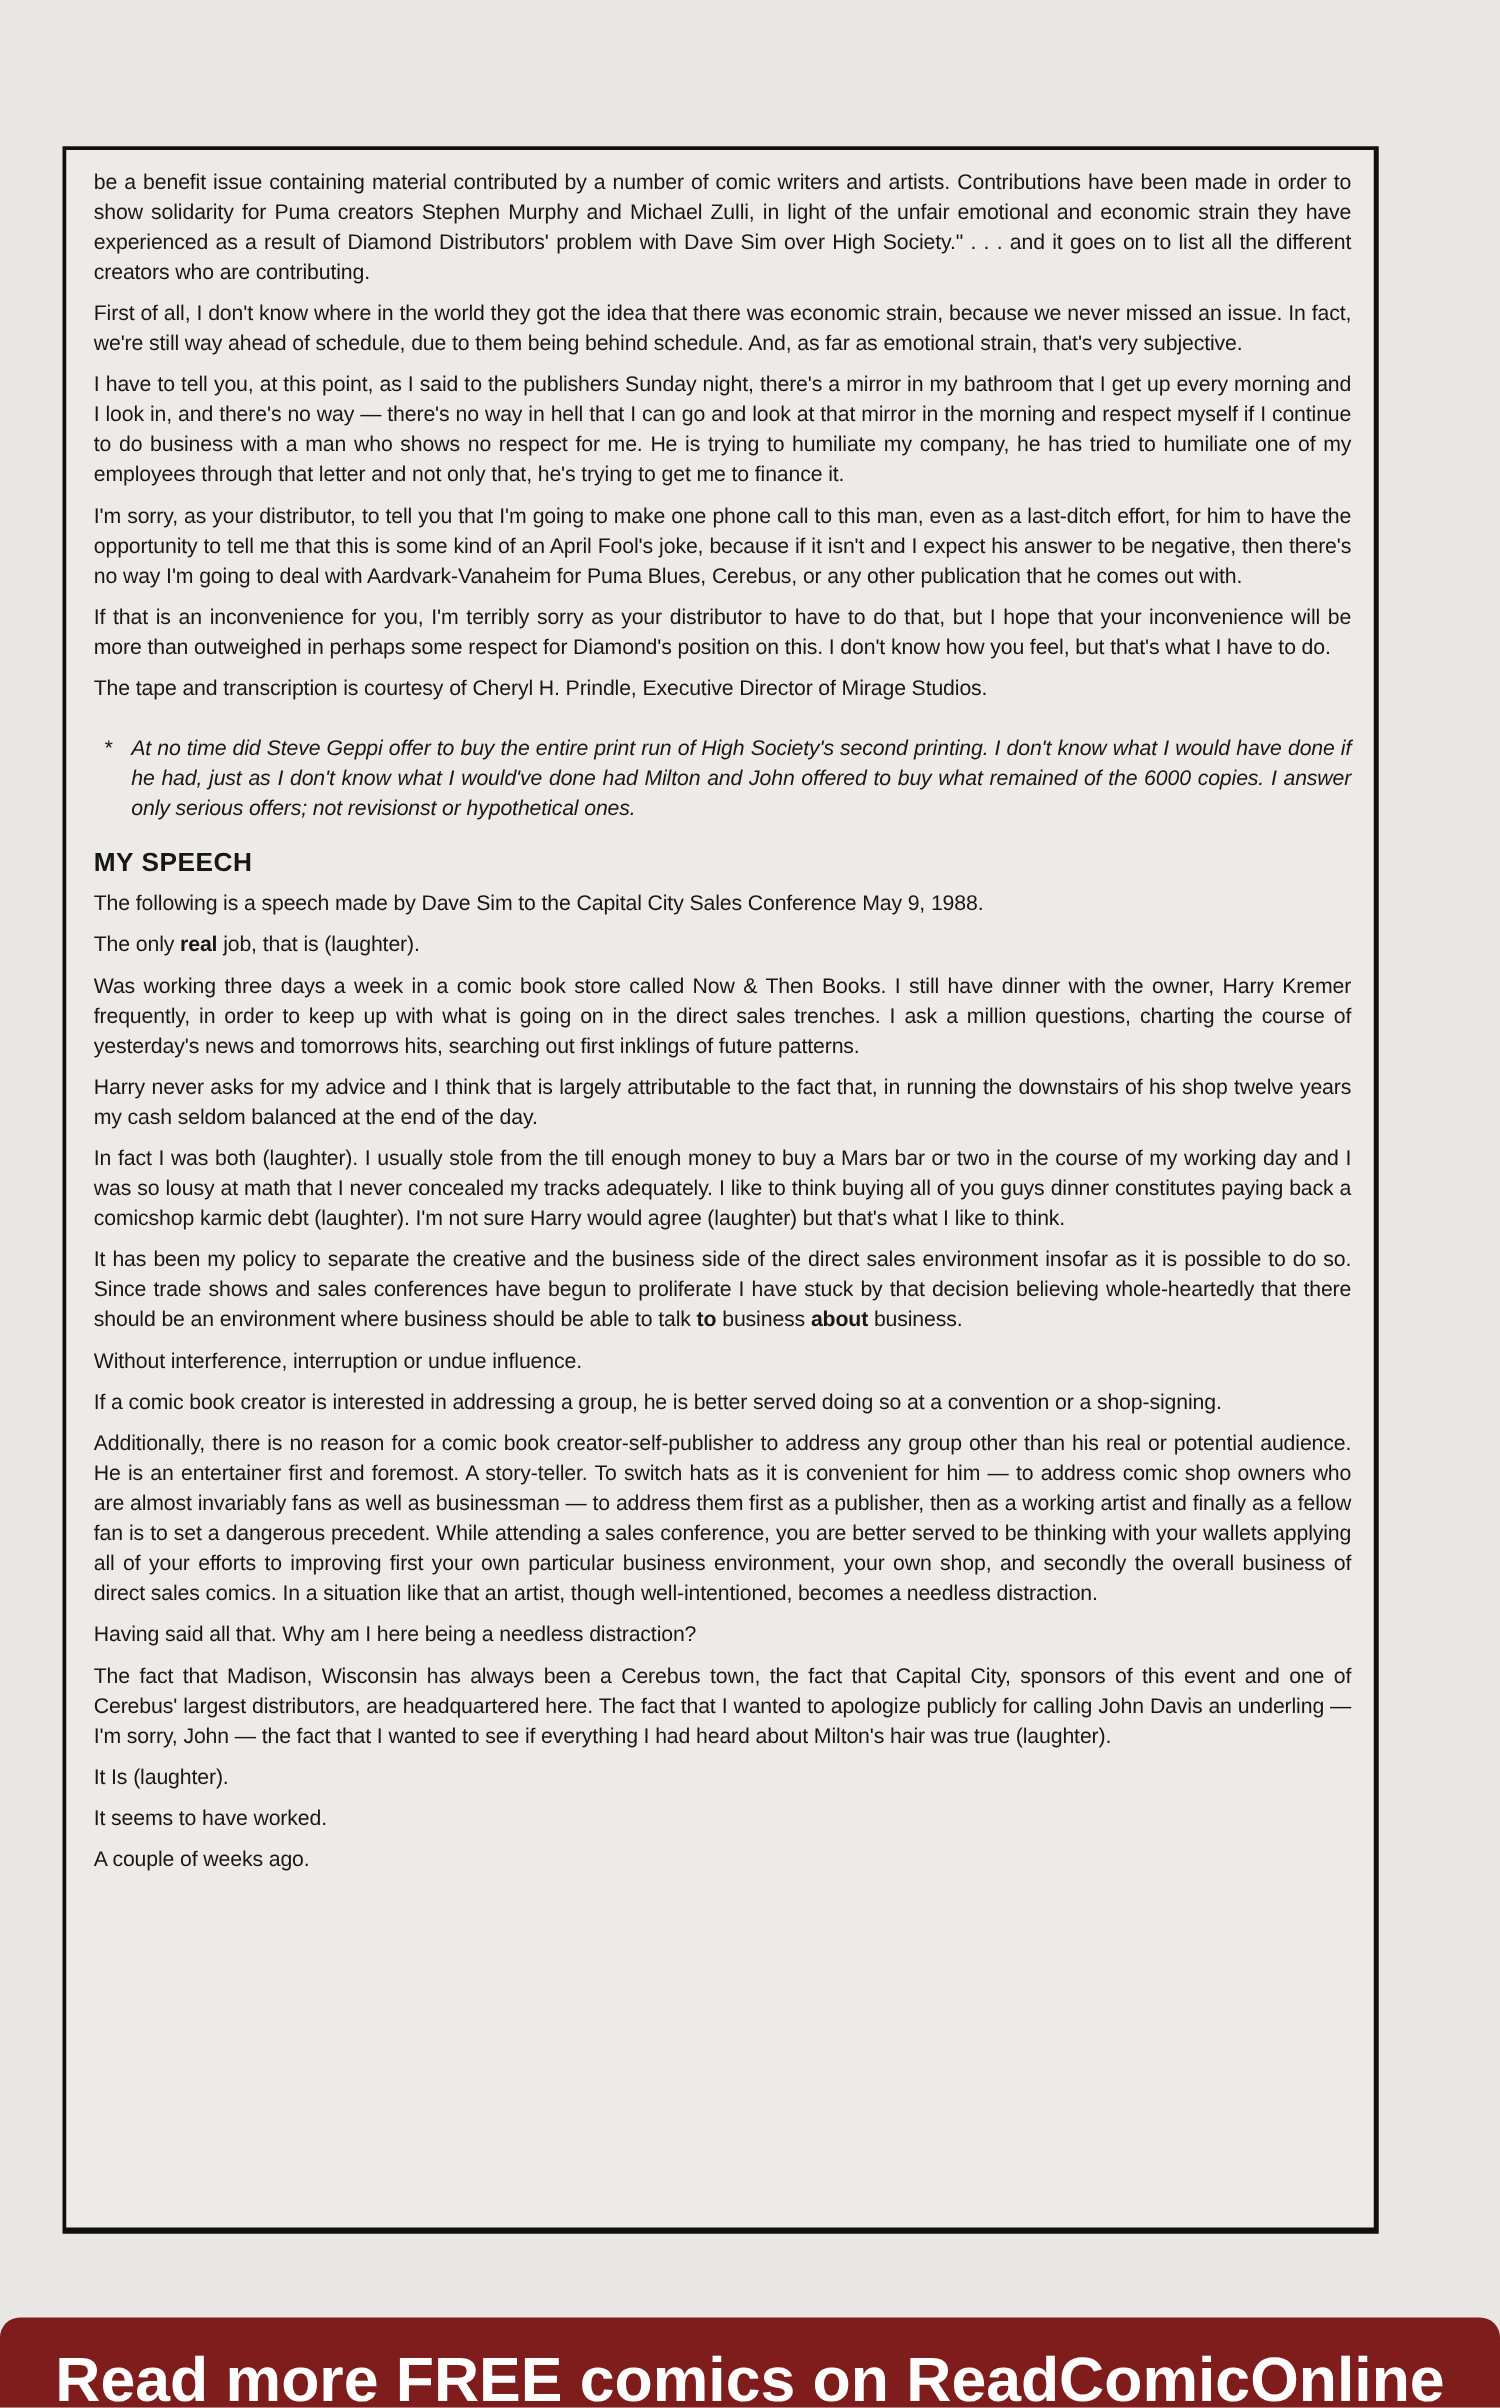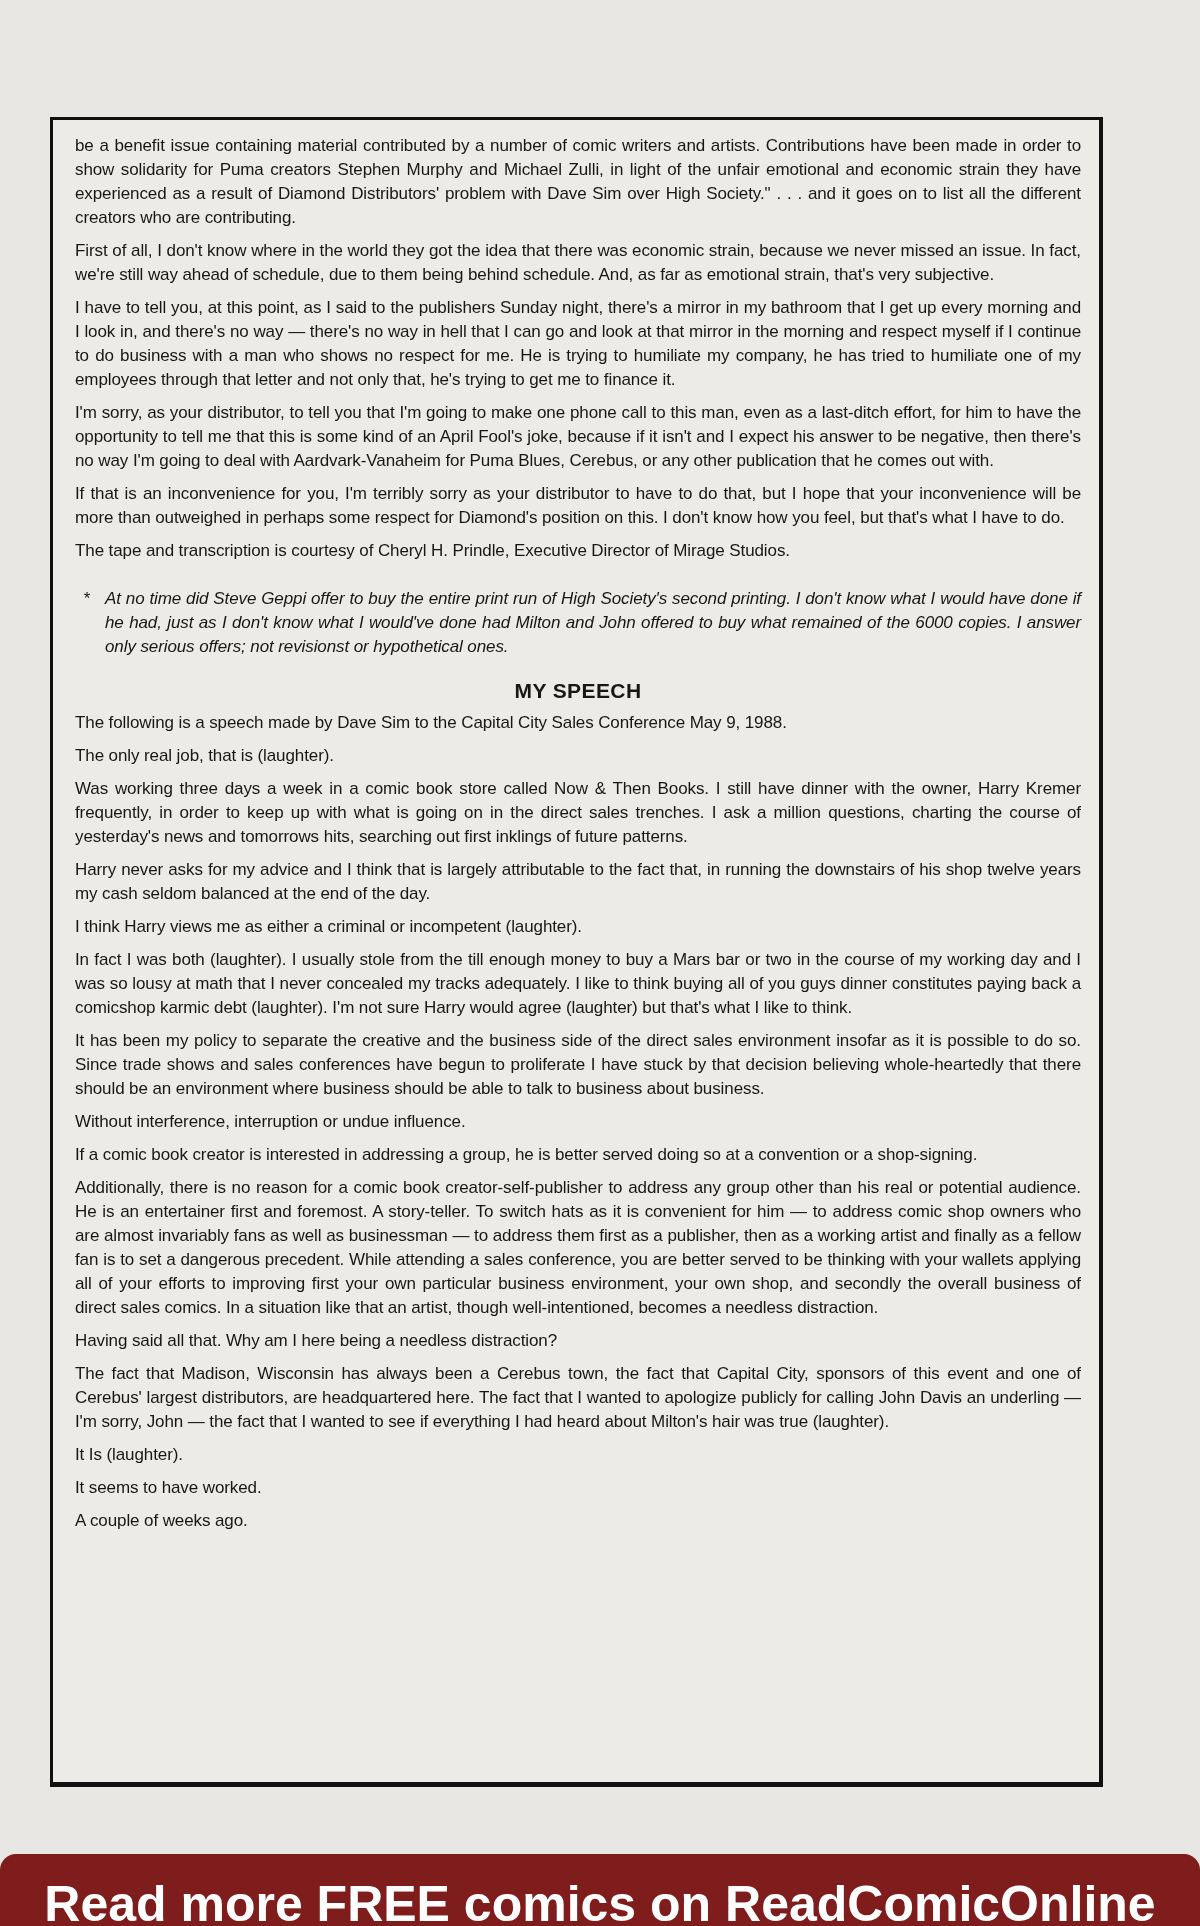--- a/index.html
+++ b/index.html
@@ -46,30 +46,30 @@
     padding-left: 30px;
     margin-top: 24px;
     margin-bottom: 20px;
   }
   .content-box p.footnote .marker {
     position: absolute;
     left: 8px;
     top: 0;
   }
   .content-box p.heading {
-    text-align: center;
+    text-align: left;
     font-weight: bold;
     font-size: 21px;
     letter-spacing: 0.4px;
     margin: 14px 0 8px 0;
   }
   .content-box p.lead {
     font-weight: normal;
   }
-  .b { font-weight: normal; }
+  .b { font-weight: bold; }
   .banner {
     position: absolute;
     left: 0;
     top: 1824px;
     width: 1200px;
     height: 102px;
     background: #000000;
     overflow: hidden;
   }
   .banner-text {
@@ -96,21 +96,20 @@
       <p class="body"><span>I have to tell you, at this point, as I said to the publishers Sunday night, there's a mirror in my bathroom that I get up every morning and I look in, and there's no way — there's no way in hell that I can go and look at that mirror in the morning and respect myself if I continue to do business with a man who shows no respect for me. He is trying to humiliate my company, he has tried to humiliate one of my employees through that letter and not only that, he's trying to get me to finance it.</span></p>
       <p class="body"><span>I'm sorry, as your distributor, to tell you that I'm going to make one phone call to this man, even as a last-ditch effort, for him to have the opportunity to tell me that this is some kind of an April Fool's joke, because if it isn't and I expect his answer to be negative, then there's no way I'm going to deal with Aardvark-Vanaheim for Puma Blues, Cerebus, or any other publication that he comes out with.</span></p>
       <p class="body"><span>If that is an inconvenience for you, I'm terribly sorry as your distributor to have to do that, but I hope that your inconvenience will be more than outweighed in perhaps some respect for Diamond's position on this. I don't know how you feel, but that's what I have to do.</span></p>
       <p class="body"><span>The tape and transcription is courtesy of Cheryl H. Prindle, Executive Director of Mirage Studios.</span></p>
       <p class="footnote"><span class="marker">*</span><span>At no time did Steve Geppi offer to buy the entire print run of High Society's second printing. I don't know what I would have done if he had, just as I don't know what I would've done had Milton and John offered to buy what remained of the 6000 copies. I answer only serious offers; not revisionst or hypothetical ones.</span></p>
       <p class="heading"><span>MY SPEECH</span></p>
       <p class="lead"><span>The following is a speech made by Dave Sim to the Capital City Sales Conference May 9, 1988.</span></p>
       <p class="body"><span>The only </span><span class="b">real</span><span> job, that is (laughter).</span></p>
       <p class="body"><span>Was working three days a week in a comic book store called Now &amp; Then Books. I still have dinner with the owner, Harry Kremer frequently, in order to keep up with what is going on in the direct sales trenches. I ask a million questions, charting the course of yesterday's news and tomorrows hits, searching out first inklings of future patterns.</span></p>
       <p class="body"><span>Harry never asks for my advice and I think that is largely attributable to the fact that, in running the downstairs of his shop twelve years my cash seldom balanced at the end of the day.</span></p>
-      <p class="body"><span>I think Harry views me as either a criminal or incompetent (laughter).</span></p>
       <p class="body"><span>In fact I was both (laughter). I usually stole from the till enough money to buy a Mars bar or two in the course of my working day and I was so lousy at math that I never concealed my tracks adequately. I like to think buying all of you guys dinner constitutes paying back a comicshop karmic debt (laughter). I'm not sure Harry would agree (laughter) but that's what I like to think.</span></p>
       <p class="body"><span>It has been my policy to separate the creative and the business side of the direct sales environment insofar as it is possible to do so. Since trade shows and sales conferences have begun to proliferate I have stuck by that decision believing whole-heartedly that there should be an environment where business should be able to talk </span><span class="b">to</span><span> business </span><span class="b">about</span><span> business.</span></p>
       <p class="body"><span>Without interference, interruption or undue influence.</span></p>
       <p class="body"><span>If a comic book creator is interested in addressing a group, he is better served doing so at a convention or a shop-signing.</span></p>
       <p class="body"><span>Additionally, there is no reason for a comic book creator-self-publisher to address any group other than his real or potential audience. He is an entertainer first and foremost. A story-teller. To switch hats as it is convenient for him — to address comic shop owners who are almost invariably fans as well as businessman — to address them first as a publisher, then as a working artist and finally as a fellow fan is to set a dangerous precedent. While attending a sales conference, you are better served to be thinking with your wallets applying all of your efforts to improving first your own particular business environment, your own shop, and secondly the overall business of direct sales comics. In a situation like that an artist, though well-intentioned, becomes a needless distraction.</span></p>
       <p class="body"><span>Having said all that. Why am I here being a needless distraction?</span></p>
       <p class="body"><span>The fact that Madison, Wisconsin has always been a Cerebus town, the fact that Capital City, sponsors of this event and one of Cerebus' largest distributors, are headquartered here. The fact that I wanted to apologize publicly for calling John Davis an underling — I'm sorry, John — the fact that I wanted to see if everything I had heard about Milton's hair was true (laughter).</span></p>
       <p class="body"><span>It Is (laughter).</span></p>
       <p class="body"><span>It seems to have worked.</span></p>
       <p class="body"><span>A couple of weeks ago.</span></p>

